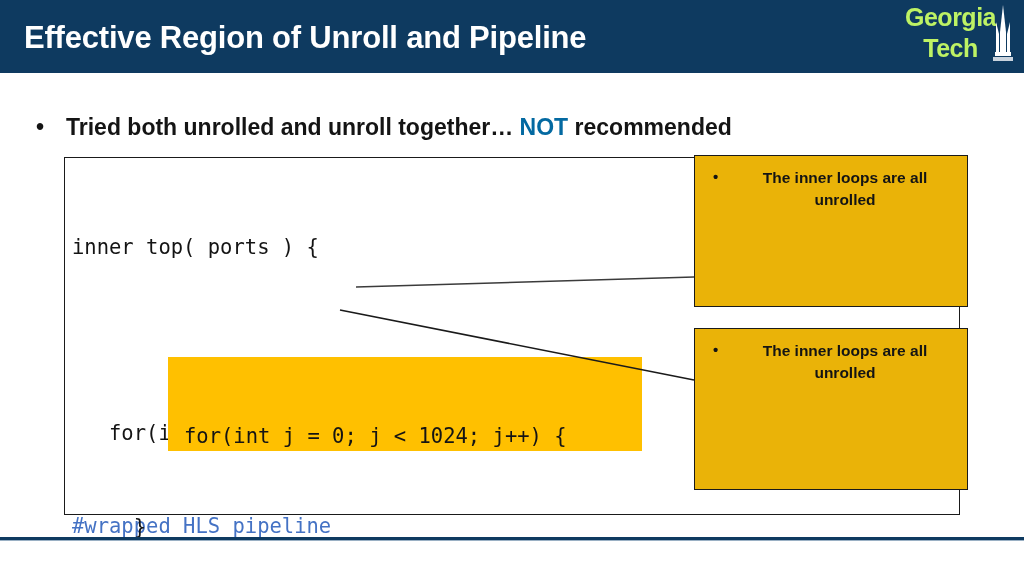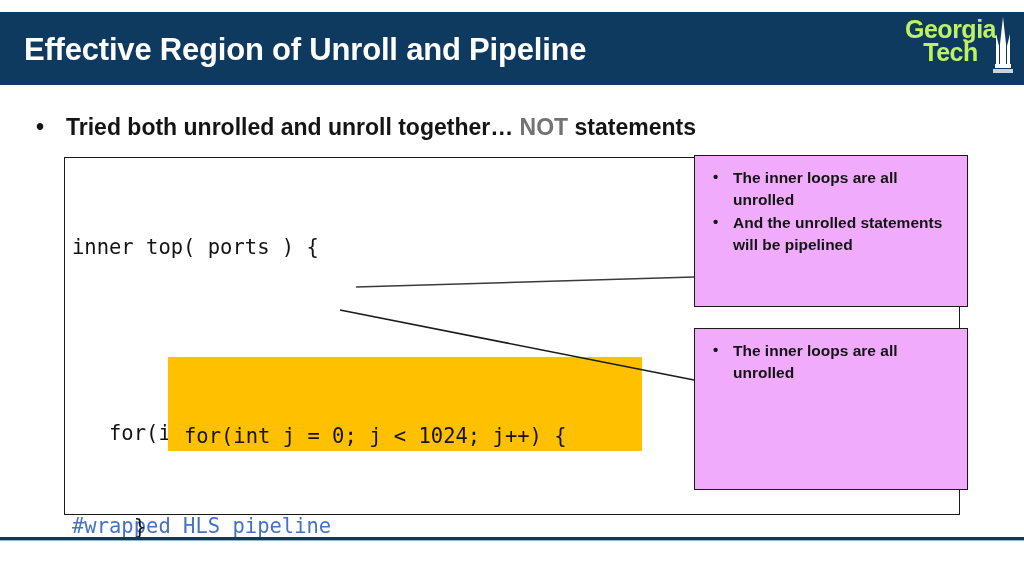--- a/index.html
+++ b/index.html
@@ -7,50 +7,50 @@
   html, body {
     width: 1024px; height: 576px;
     background: #ffffff;
     font-family: "Liberation Sans", sans-serif;
     overflow: hidden;
   }
   .slide { position: relative; width: 1024px; height: 576px; background: #fff; }
 
   
   .header {
-    position: absolute; left: 0; top: 12px; width: 1024px; height: 73px;
+    position: absolute; left: 0; top: 0; width: 1024px; height: 73px;
     background: #0e3a60;
   }
   .header-title {
     position: absolute; left: 24px; top: 20px;
     font-size: 31px; font-weight: bold; color: #ffffff;
     letter-spacing: -0.2px; white-space: nowrap;
     font-family: "Liberation Sans", sans-serif;
   }
   .gt-word {
     position: absolute; right: 28px; top: 6px;
     text-align: center; color: #bef264; line-height: 0.92;
     font-family: Liberation Sans, sans-serif; font-weight: bold;
   }
   .gt-word .l1 { font-size: 25px; letter-spacing: -0.5px; display: block; }
-  .gt-word .l2 { font-size: 25px; letter-spacing: -0.5px; display: block; }
+  .gt-word .l2 { font-size: 25px; letter-spacing: -0.5px; display: block; margin-top: 8px; }
   .gt-tower { position: absolute; right: 4px; top: 4px; }
   .header-underline {
     position: absolute; left: 0; top: 73px; width: 1024px; height: 3px;
     background: #ffffff;
   }
 
   
   .bullet-main {
     position: absolute; left: 36px; top: 114px;
     font-size: 23px; font-weight: bold; color: #141414;
     white-space: nowrap;
   }
   .bullet-main .dot { display: inline-block; width: 30px; }
-  .accent-blue { color: #737373; }
+  .accent-blue { color: #0369a1; }
 
   
   .code-box {
     position: absolute; left: 64px; top: 157px;
     width: 896px; height: 358px;
     border: 1.5px solid #1a1a1a; background: #ffffff;
   }
   .code-text {
     position: absolute; left: 72px; top: 170px;
     font-family: "DejaVu Sans Mono", monospace;
@@ -66,21 +66,21 @@
   }
   .hl-text {
     position: absolute; left: 184px; top: 359px;
     font-family: "DejaVu Sans Mono", monospace;
     font-size: 20.5px; line-height: 31px; color: #141414;
     white-space: pre;
   }
 
   
   .callout {
-    position: absolute; border: 1.5px solid #1a1a1a; background: #f0abfc;
+    position: absolute; border: 1.5px solid #1a1a1a; background: #eab308; text-align: center;
   }
   .callout-1 { left: 694px; top: 155px; width: 274px; height: 152px; }
   .callout-2 { left: 694px; top: 328px; width: 274px; height: 162px; }
   .callout ul { list-style: none; margin: 0; padding: 11px 10px 0 14px; }
   .callout li {
     position: relative; padding-left: 24px;
     font-size: 15.5px; font-weight: bold; color: #141414;
     line-height: 22px; margin-bottom: 1px;
   }
   .callout li::before {
@@ -120,21 +120,21 @@
       <path d="M10 18 L13 30 L13 48 L10 48 Z" fill="#ffffff"></path>
       <path d="M24 18 L21 30 L21 48 L24 48 Z" fill="#ffffff"></path>
       <rect x="9" y="48" width="16" height="4" fill="#ffffff"></rect>
       <rect x="7" y="53" width="20" height="4" fill="#c9d3dd"></rect>
     </svg>
 
     <div class="header-underline"></div>
   </div>
 
   <div class="bullet-main">
-    <span class="dot">•</span><span>Tried both unrolled and unroll together… </span><span class="accent-blue">NOT</span><span> statements</span>
+    <span class="dot">•</span><span>Tried both unrolled and unroll together… </span><span class="accent-blue">NOT</span><span> recommended</span>
   </div>
 
   <div class="code-box"></div>
 
   <div class="code-text">
     <div>inner top( ports ) {</div>
     <div>&nbsp;</div>
     <div>   for(int i = 0; i &lt; 1024; i++) {</div>
     <div class="pragma">#wrapped HLS pipeline</div>
     
@@ -152,21 +152,20 @@
   </div>
 
   <svg class="connectors">
     <line x1="356" y1="287" x2="694" y2="277" stroke="#3b3b3b" stroke-width="1.6"></line>
     <line x1="340" y1="310" x2="694" y2="380" stroke="#1a1a1a" stroke-width="1.6"></line>
   </svg>
 
   <div class="callout callout-1">
     <ul>
       <li>The inner loops are all unrolled</li>
-      <li>And the unrolled statements will be pipelined</li>
     </ul>
   </div>
 
   <div class="callout callout-2">
     <ul>
       <li>The inner loops are all unrolled</li>
     </ul>
   </div>
 
   <div class="footer-rule"></div>

